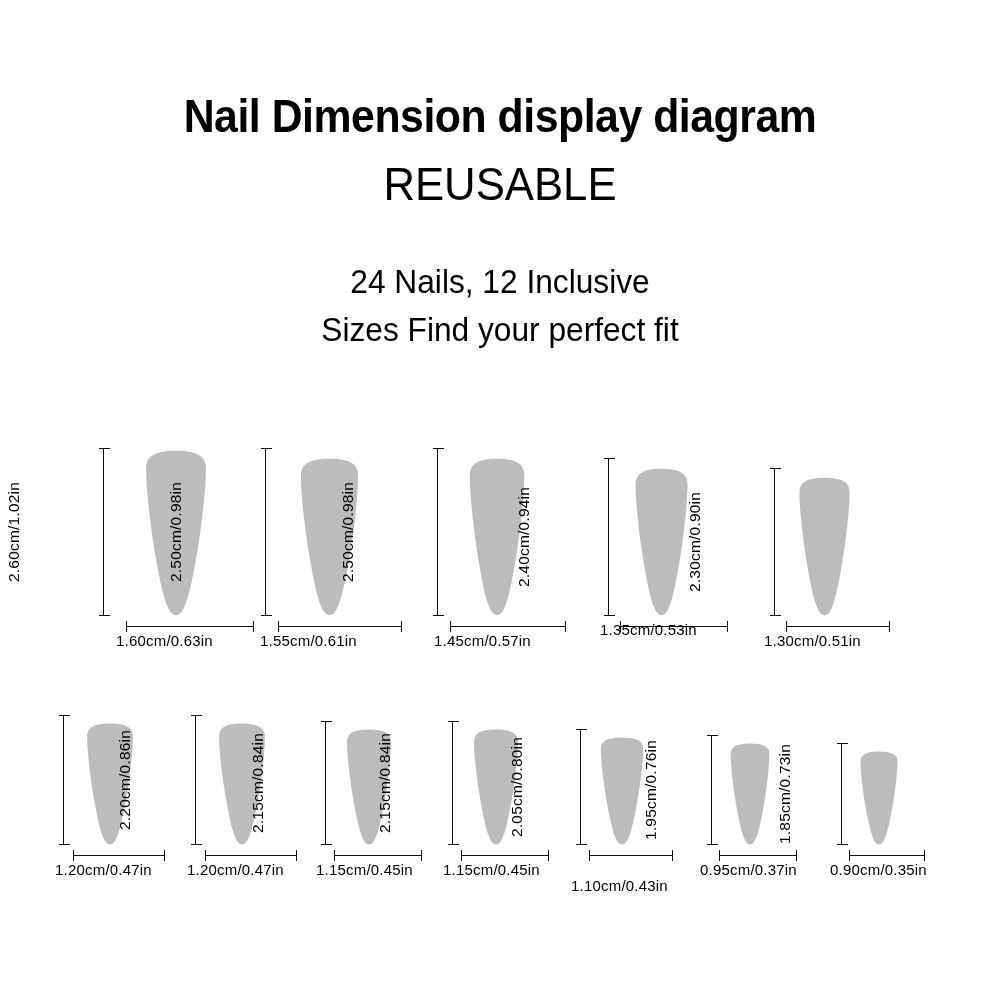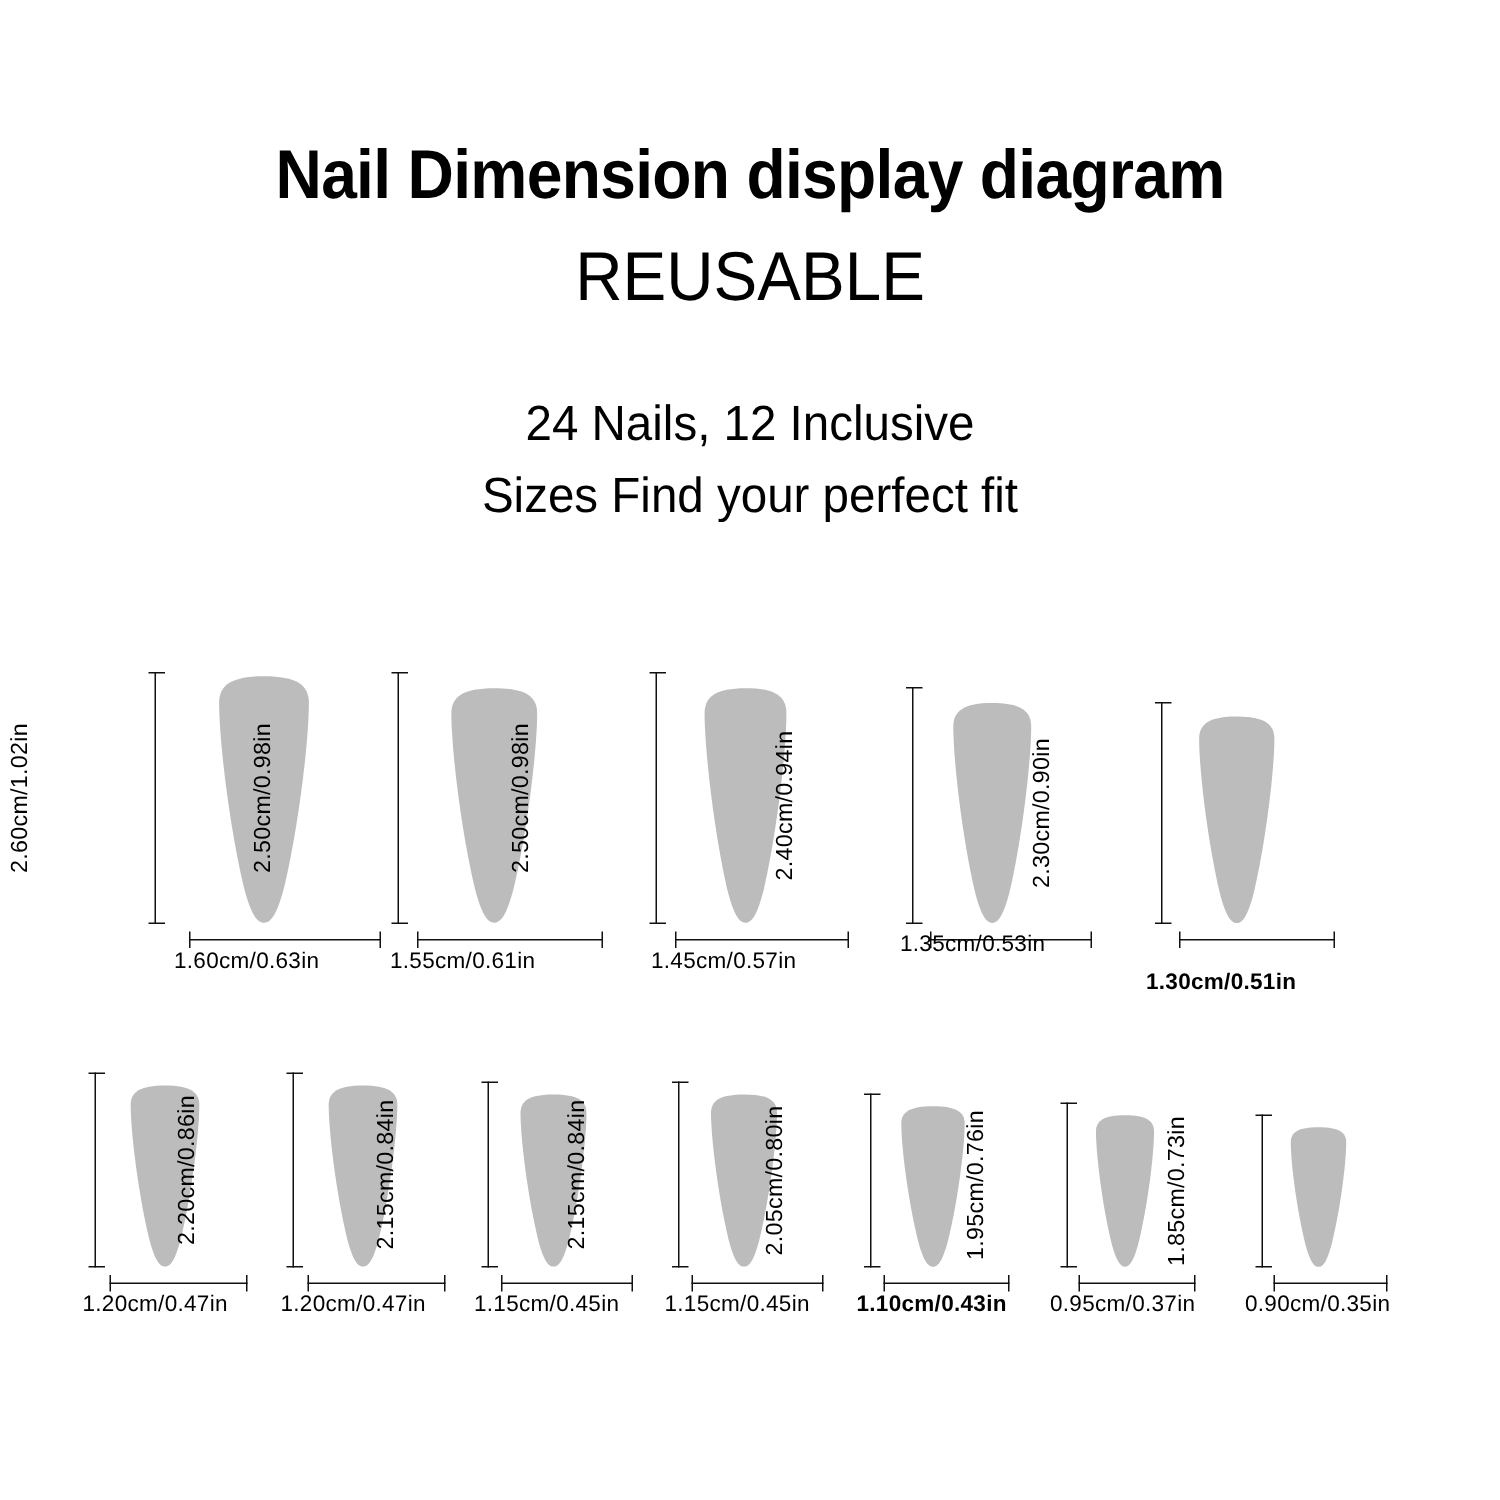--- a/index.html
+++ b/index.html
@@ -207,21 +207,21 @@
     </div>
     <div class="cell" style="left: 0px; top: 0px; width: 1000px; height: 220px;">
       <div class="vdim" style="left: 774px; top: 28px; height: 148px;"></div>
       <div class="vlabel" style="left: 769px; top: 28px; height: 148px; line-height: 148px; width: 148px; transform-origin: left top; transform: rotate(-90deg) translateX(-148px) translateY(-100%); text-align: center;">2.30cm/0.90in</div>
       <div class="nail" style="background: transparent; left: 796px; top: 37px; width: 57px; height: 139px;">
         <svg viewBox="0 0 100 198" preserveAspectRatio="none" aria-hidden="true">
           <path d="M 6,22 C 6,8 18,1 50,1 C 82,1 94,8 94,22 C 94,52 84,120 70,168 C 63,190 57,197 50,197 C 43,197 37,190 30,168 C 16,120 6,52 6,22 Z" fill="#bcbcbc"></path>
         </svg>
       </div>
       <div class="hdim" style="left: 786px; width: 104px; top: 186px;"></div>
-      <div class="hlabel" style="left: 764px; width: 148px; top: 207px; font-weight: bold;">1.30cm/0.51in</div>
+      <div class="hlabel" style="left: 764px; width: 148px; top: 193px;">1.30cm/0.51in</div>
     </div>
   </div>
 <div class="row" id="row-2">
     <div class="cell" style="left: 0px; top: 0px; width: 1000px; height: 190px;">
       <div class="vdim" style="left: 63px; top: 10px; height: 130px;"></div>
       <div class="vlabel" style="left: 58px; top: 10px; height: 130px; line-height: 130px; width: 130px; transform-origin: left top; transform: rotate(-90deg) translateX(-130px) translateY(-100%); text-align: center;">2.20cm/0.86in</div>
       <div class="nail" style="background: transparent; left: 84px; top: 18px; width: 52px; height: 122px;">
         <svg viewBox="0 0 100 198" preserveAspectRatio="none" aria-hidden="true">
           <path d="M 6,22 C 6,8 18,1 50,1 C 82,1 94,8 94,22 C 94,52 84,120 70,168 C 63,190 57,197 50,197 C 43,197 37,190 30,168 C 16,120 6,52 6,22 Z" fill="#bcbcbc"></path>
         </svg>
@@ -264,21 +264,21 @@
     </div>
     <div class="cell" style="left: 0px; top: 0px; width: 1000px; height: 190px;">
       <div class="vdim" style="left: 580px; top: 24px; height: 116px;"></div>
       <div class="vlabel" style="left: 575px; top: 24px; height: 116px; line-height: 116px; width: 116px; transform-origin: left top; transform: rotate(-90deg) translateX(-116px) translateY(-100%); text-align: center;">2.05cm/0.80in</div>
       <div class="nail" style="background: transparent; left: 598px; top: 32px; width: 48px; height: 108px;">
         <svg viewBox="0 0 100 198" preserveAspectRatio="none" aria-hidden="true">
           <path d="M 6,22 C 6,8 18,1 50,1 C 82,1 94,8 94,22 C 94,52 84,120 70,168 C 63,190 57,197 50,197 C 43,197 37,190 30,168 C 16,120 6,52 6,22 Z" fill="#bcbcbc"></path>
         </svg>
       </div>
       <div class="hdim" style="left: 589px; width: 84px; top: 150px;"></div>
-      <div class="hlabel" style="left: 571px; width: 128px; top: 157px; font-weight: bold;">1.10cm/0.43in</div>
+      <div class="hlabel" style="left: 571px; width: 128px; top: 173px;">1.10cm/0.43in</div>
     </div>
     <div class="cell" style="left: 0px; top: 0px; width: 1000px; height: 190px;">
       <div class="vdim" style="left: 711px; top: 30px; height: 110px;"></div>
       <div class="vlabel" style="left: 706px; top: 30px; height: 110px; line-height: 110px; width: 110px; transform-origin: left top; transform: rotate(-90deg) translateX(-110px) translateY(-100%); text-align: center;">1.95cm/0.76in</div>
       <div class="nail" style="background: transparent; left: 728px; top: 38px; width: 44px; height: 102px;">
         <svg viewBox="0 0 100 198" preserveAspectRatio="none" aria-hidden="true">
           <path d="M 6,22 C 6,8 18,1 50,1 C 82,1 94,8 94,22 C 94,52 84,120 70,168 C 63,190 57,197 50,197 C 43,197 37,190 30,168 C 16,120 6,52 6,22 Z" fill="#bcbcbc"></path>
         </svg>
       </div>
       <div class="hdim" style="left: 719px; width: 78px; top: 150px;"></div>

